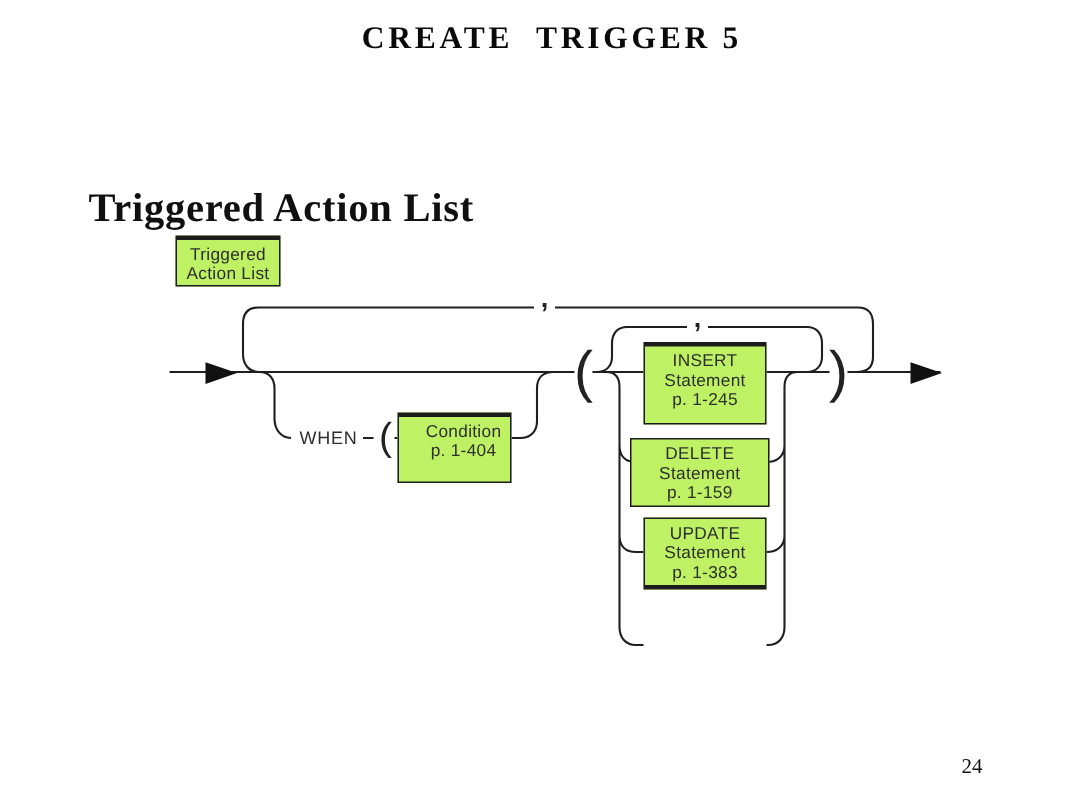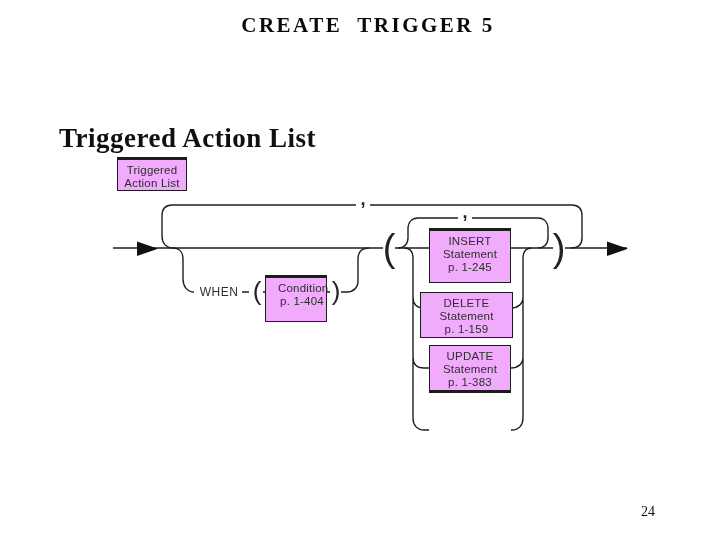--- a/index.html
+++ b/index.html
@@ -17,21 +17,21 @@
     position:absolute; top:101px; left:59px;
     font-family:"Liberation Serif", serif; font-weight:bold; font-size:27px;
     letter-spacing:0.5px; color:#101010;margin-top:22px;
   }
   .pagenum {
     position:absolute; left:641px; top:504px;
     font-family:"Liberation Serif", serif; font-size:14px; color:#111;
   }
   .diagram-svg { position:absolute; left:0; top:0; }
   .node {
-    position:absolute; background:#f0abfc; border:1.4px solid #1c1c1c;
+    position:absolute; background:#bef264; border:1.4px solid #1c1c1c;
     box-sizing:border-box; text-align:center; color:#2e2e2e;
     font-size:11.5px; line-height:13px; padding-top:4px; letter-spacing:0.2px;
   }
   .thick-top { border-top-width:3px; }
   .thick-bottom { border-bottom-width:3px; }
   .label-box { line-height:12.5px; }
   .glyph {
     position:absolute; color:#222; line-height:1;
     transform:translate(-50%,-50%);
   }
@@ -85,21 +85,21 @@
   <div class="node label-box thick-top" style="left:117px; top:157px; width:70px; height:34px;">
     <div>Triggered</div>
     <div>Action List</div>
   </div>
 
   <span class="when-label" style="left:219px; top:292px;">WHEN</span>
 
   <span class="glyph paren-small" style="left:257px; top:292px;">(</span>
   <span class="glyph paren-small" style="left:336px; top:292px;">)</span>
 
-  <div class="node thick-top" style="left:265px; top:275px; width:62px; height:47px;padding-left:12px;">
+  <div class="node thick-top" style="left:265px; top:275px; width:76px; height:47px;padding-left:12px;">
     <div>Condition</div>
     <div>p. 1-404</div>
   </div>
 
   <span class="glyph paren-big" style="left:389px; top:250px;">(</span>
   <span class="glyph paren-big" style="left:559px; top:250px;">)</span>
 
   <span class="glyph comma" style="left:363px; top:203px;">,</span>
   <span class="glyph comma" style="left:465px; top:216px;">,</span>
 

